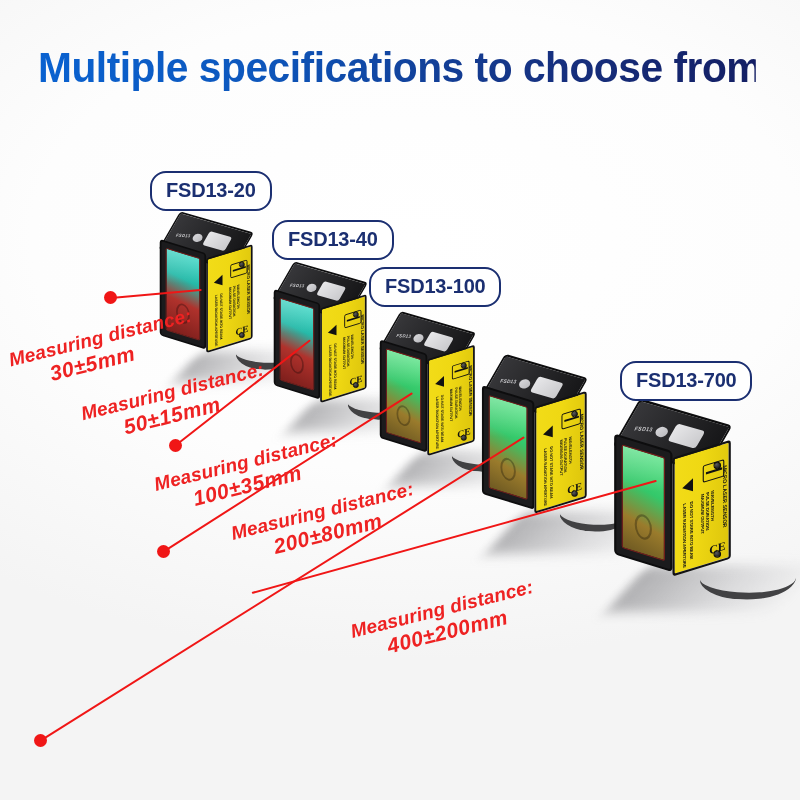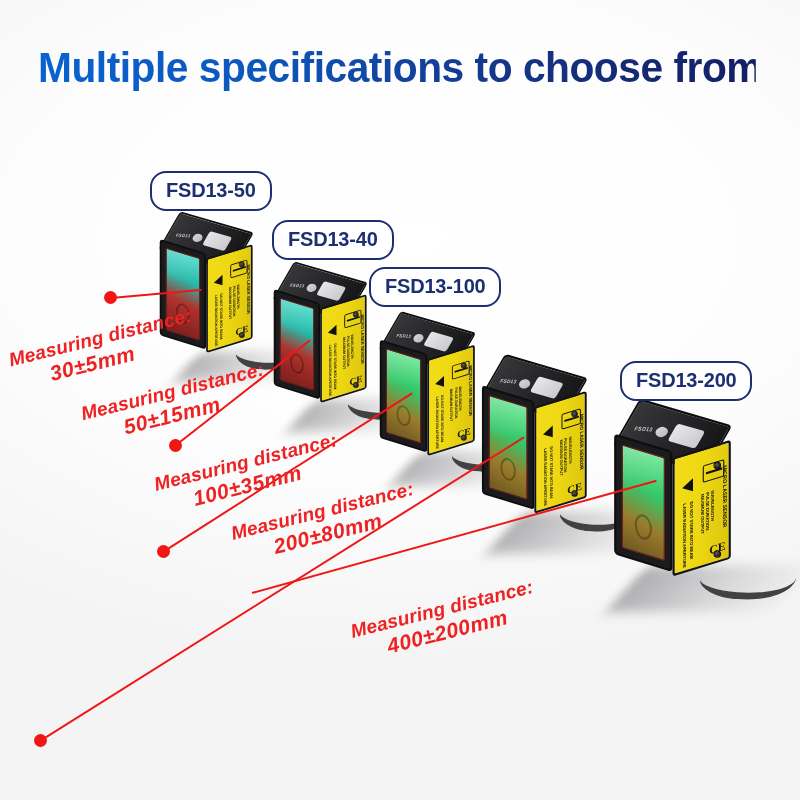--- a/index.html
+++ b/index.html
@@ -406,18 +406,18 @@
   <div class="dist" style="left:228px; top:500px; width:195px; transform:rotate(-14deg);">
     <span class="l1">Measuring distance:</span>
     <span class="l2">200±80mm</span>
   </div>
 
   <div class="dist" style="left:340px; top:598px; width:210px; transform:rotate(-14deg);">
     <span class="l1">Measuring distance:</span>
     <span class="l2">400±200mm</span>
   </div>
 
-  <div class="pill" style="left:150px; top:171px;">FSD13-50</div>
+  <div class="pill" style="left:150px; top:171px;">FSD13-20</div>
   <div class="pill" style="left:272px; top:220px;">FSD13-40</div>
   <div class="pill" style="left:369px; top:267px;">FSD13-100</div>
-  <div class="pill" style="left:620px; top:361px;">FSD13-200</div>
+  <div class="pill" style="left:620px; top:361px;">FSD13-700</div>
 
 </div>
 
 </body></html>

